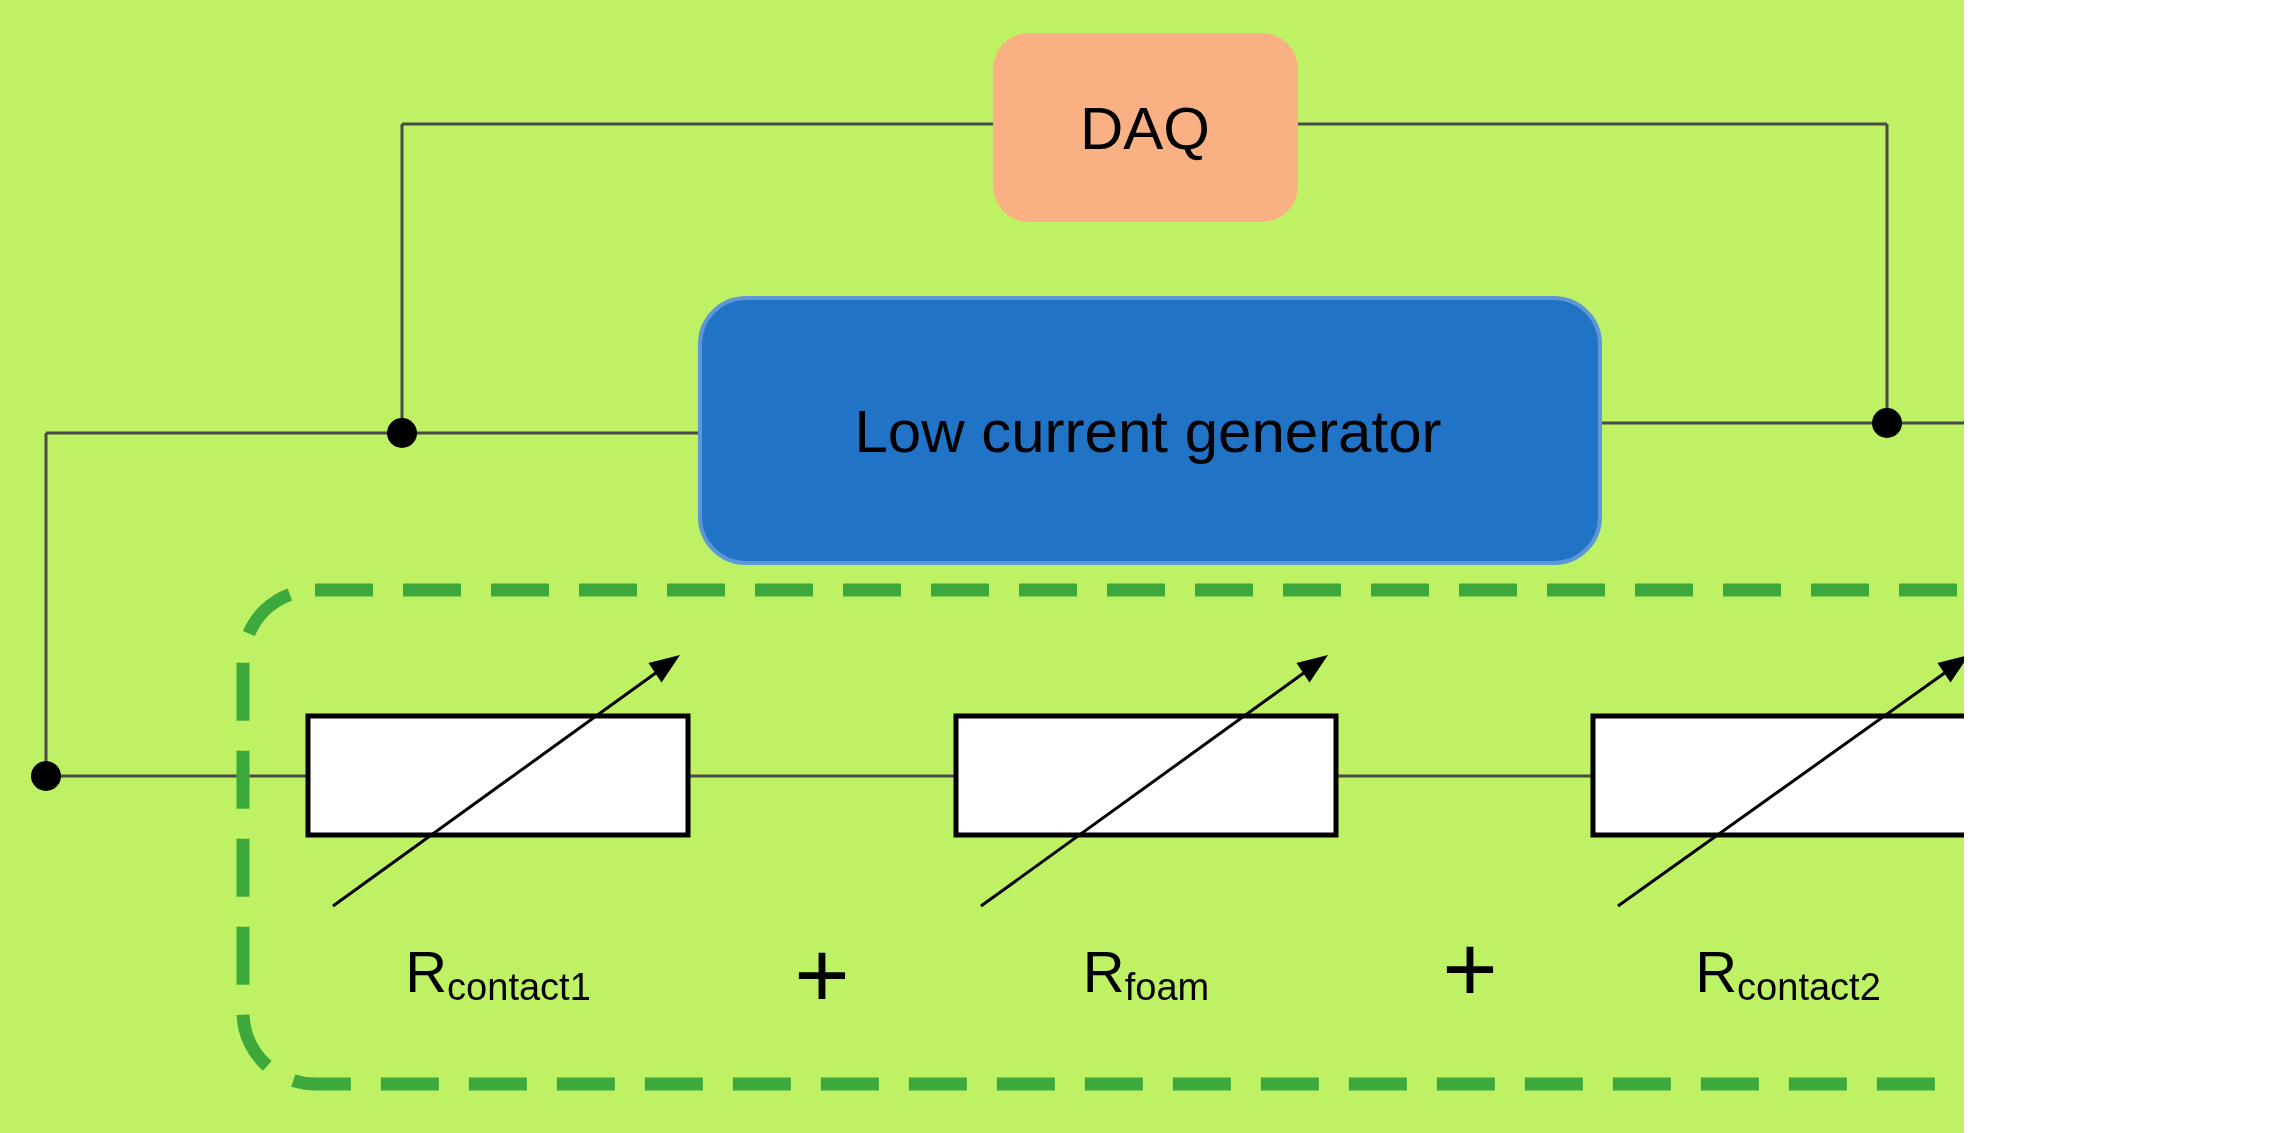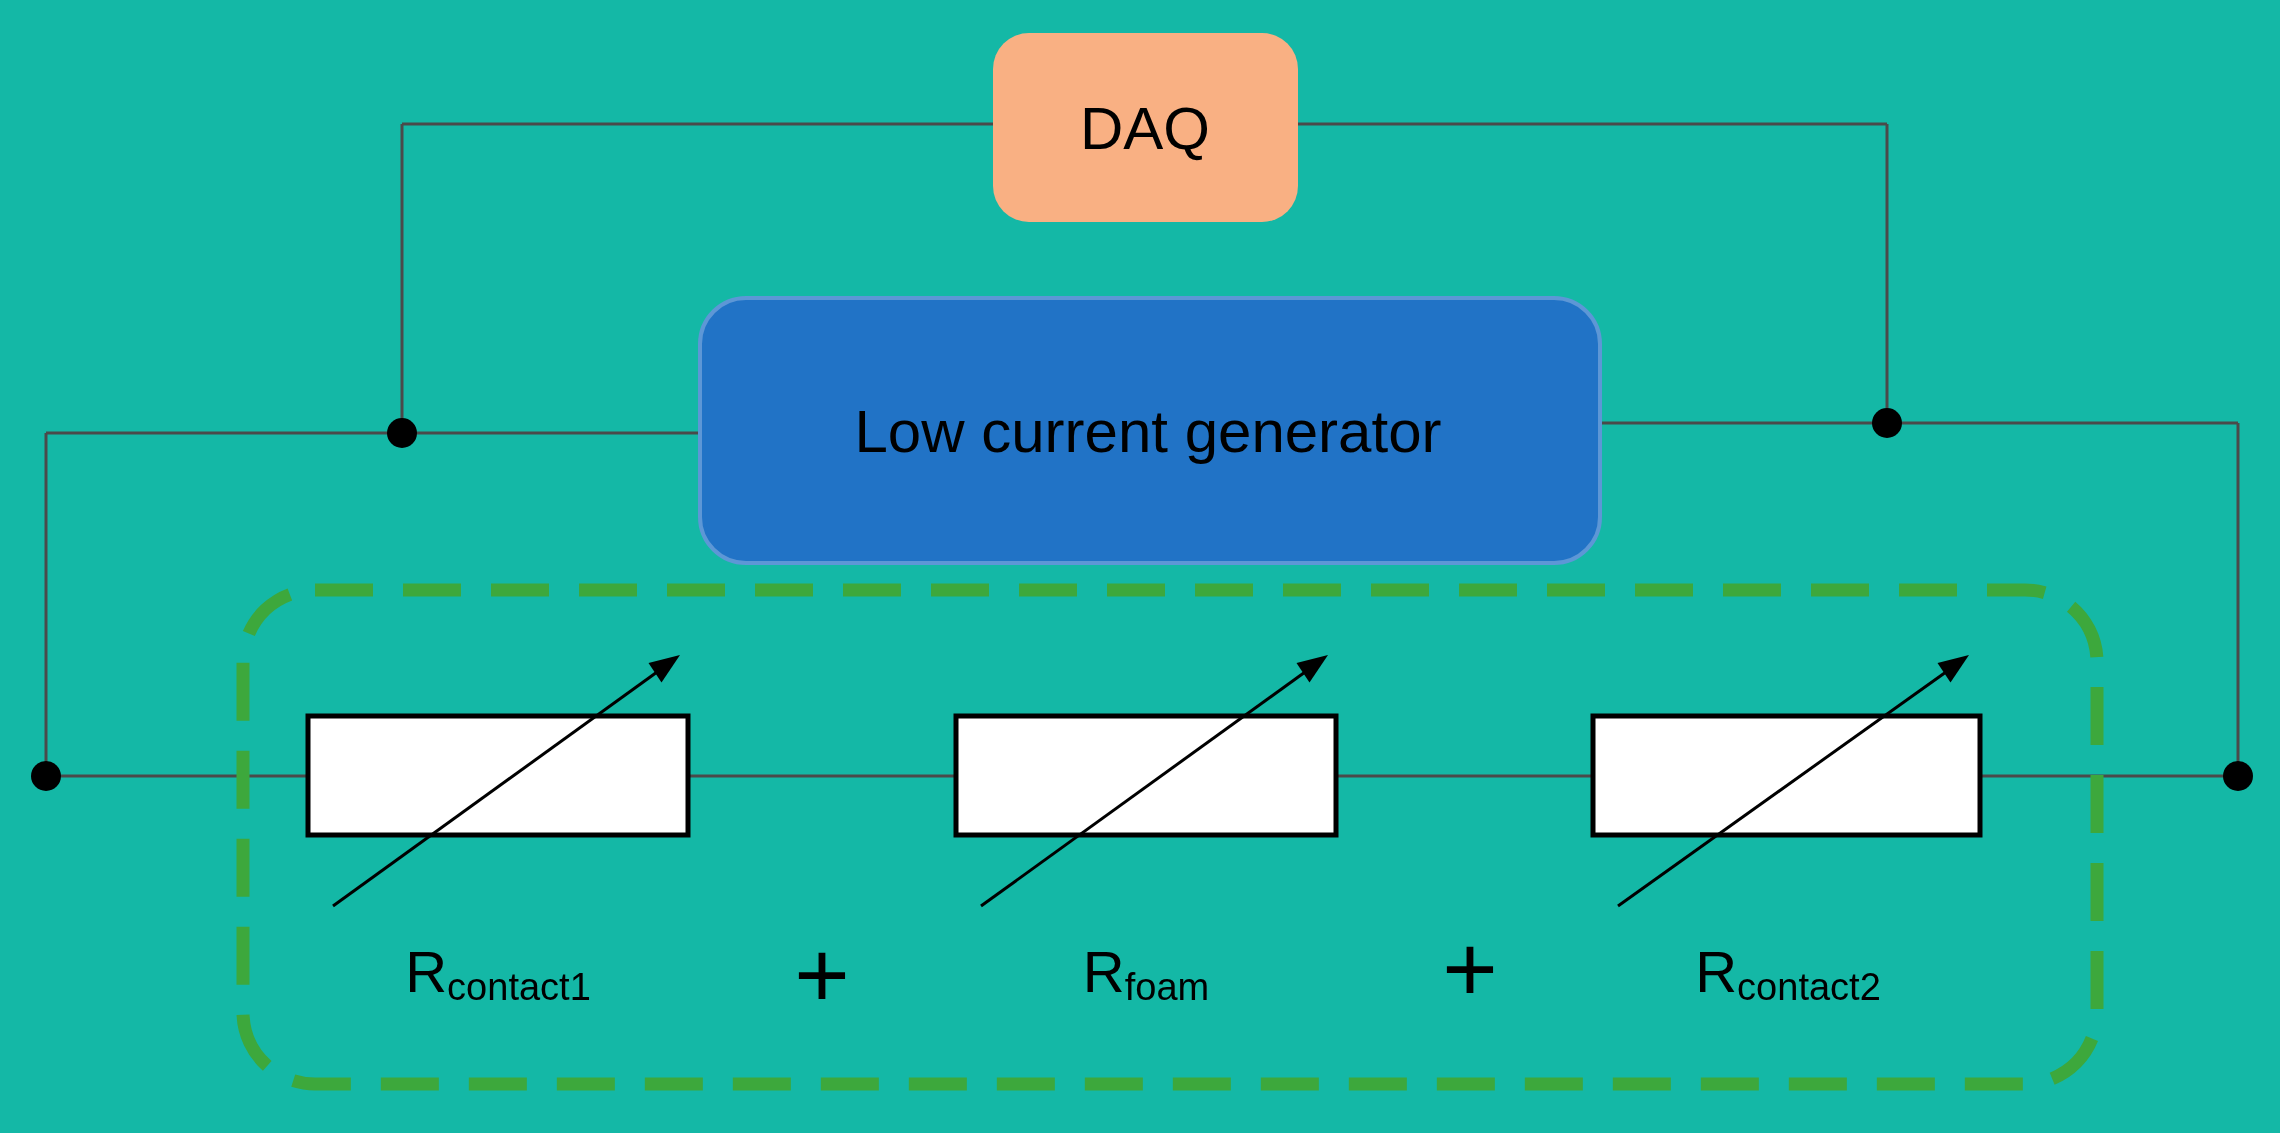--- a/index.html
+++ b/index.html
@@ -2,23 +2,23 @@
 <html><head>
 <meta charset="utf-8">
 <title>Circuit diagram</title>
 <style>
   html, body {
     margin: 0;
     padding: 0;
     background: #ffffff;
   }
   .stage {
-    width: 2280px;
+    width: 1964px;
     height: 1133px;
-    background: #14b8a6;
+    background: #bef264;
     position: relative;
     overflow: hidden;
   }
   svg { display: block; }
   .box-label {
     font-family: "Liberation Sans", sans-serif;
     font-weight: 400;
   }
   .resistor-label {
     font-family: "Liberation Sans", sans-serif;

